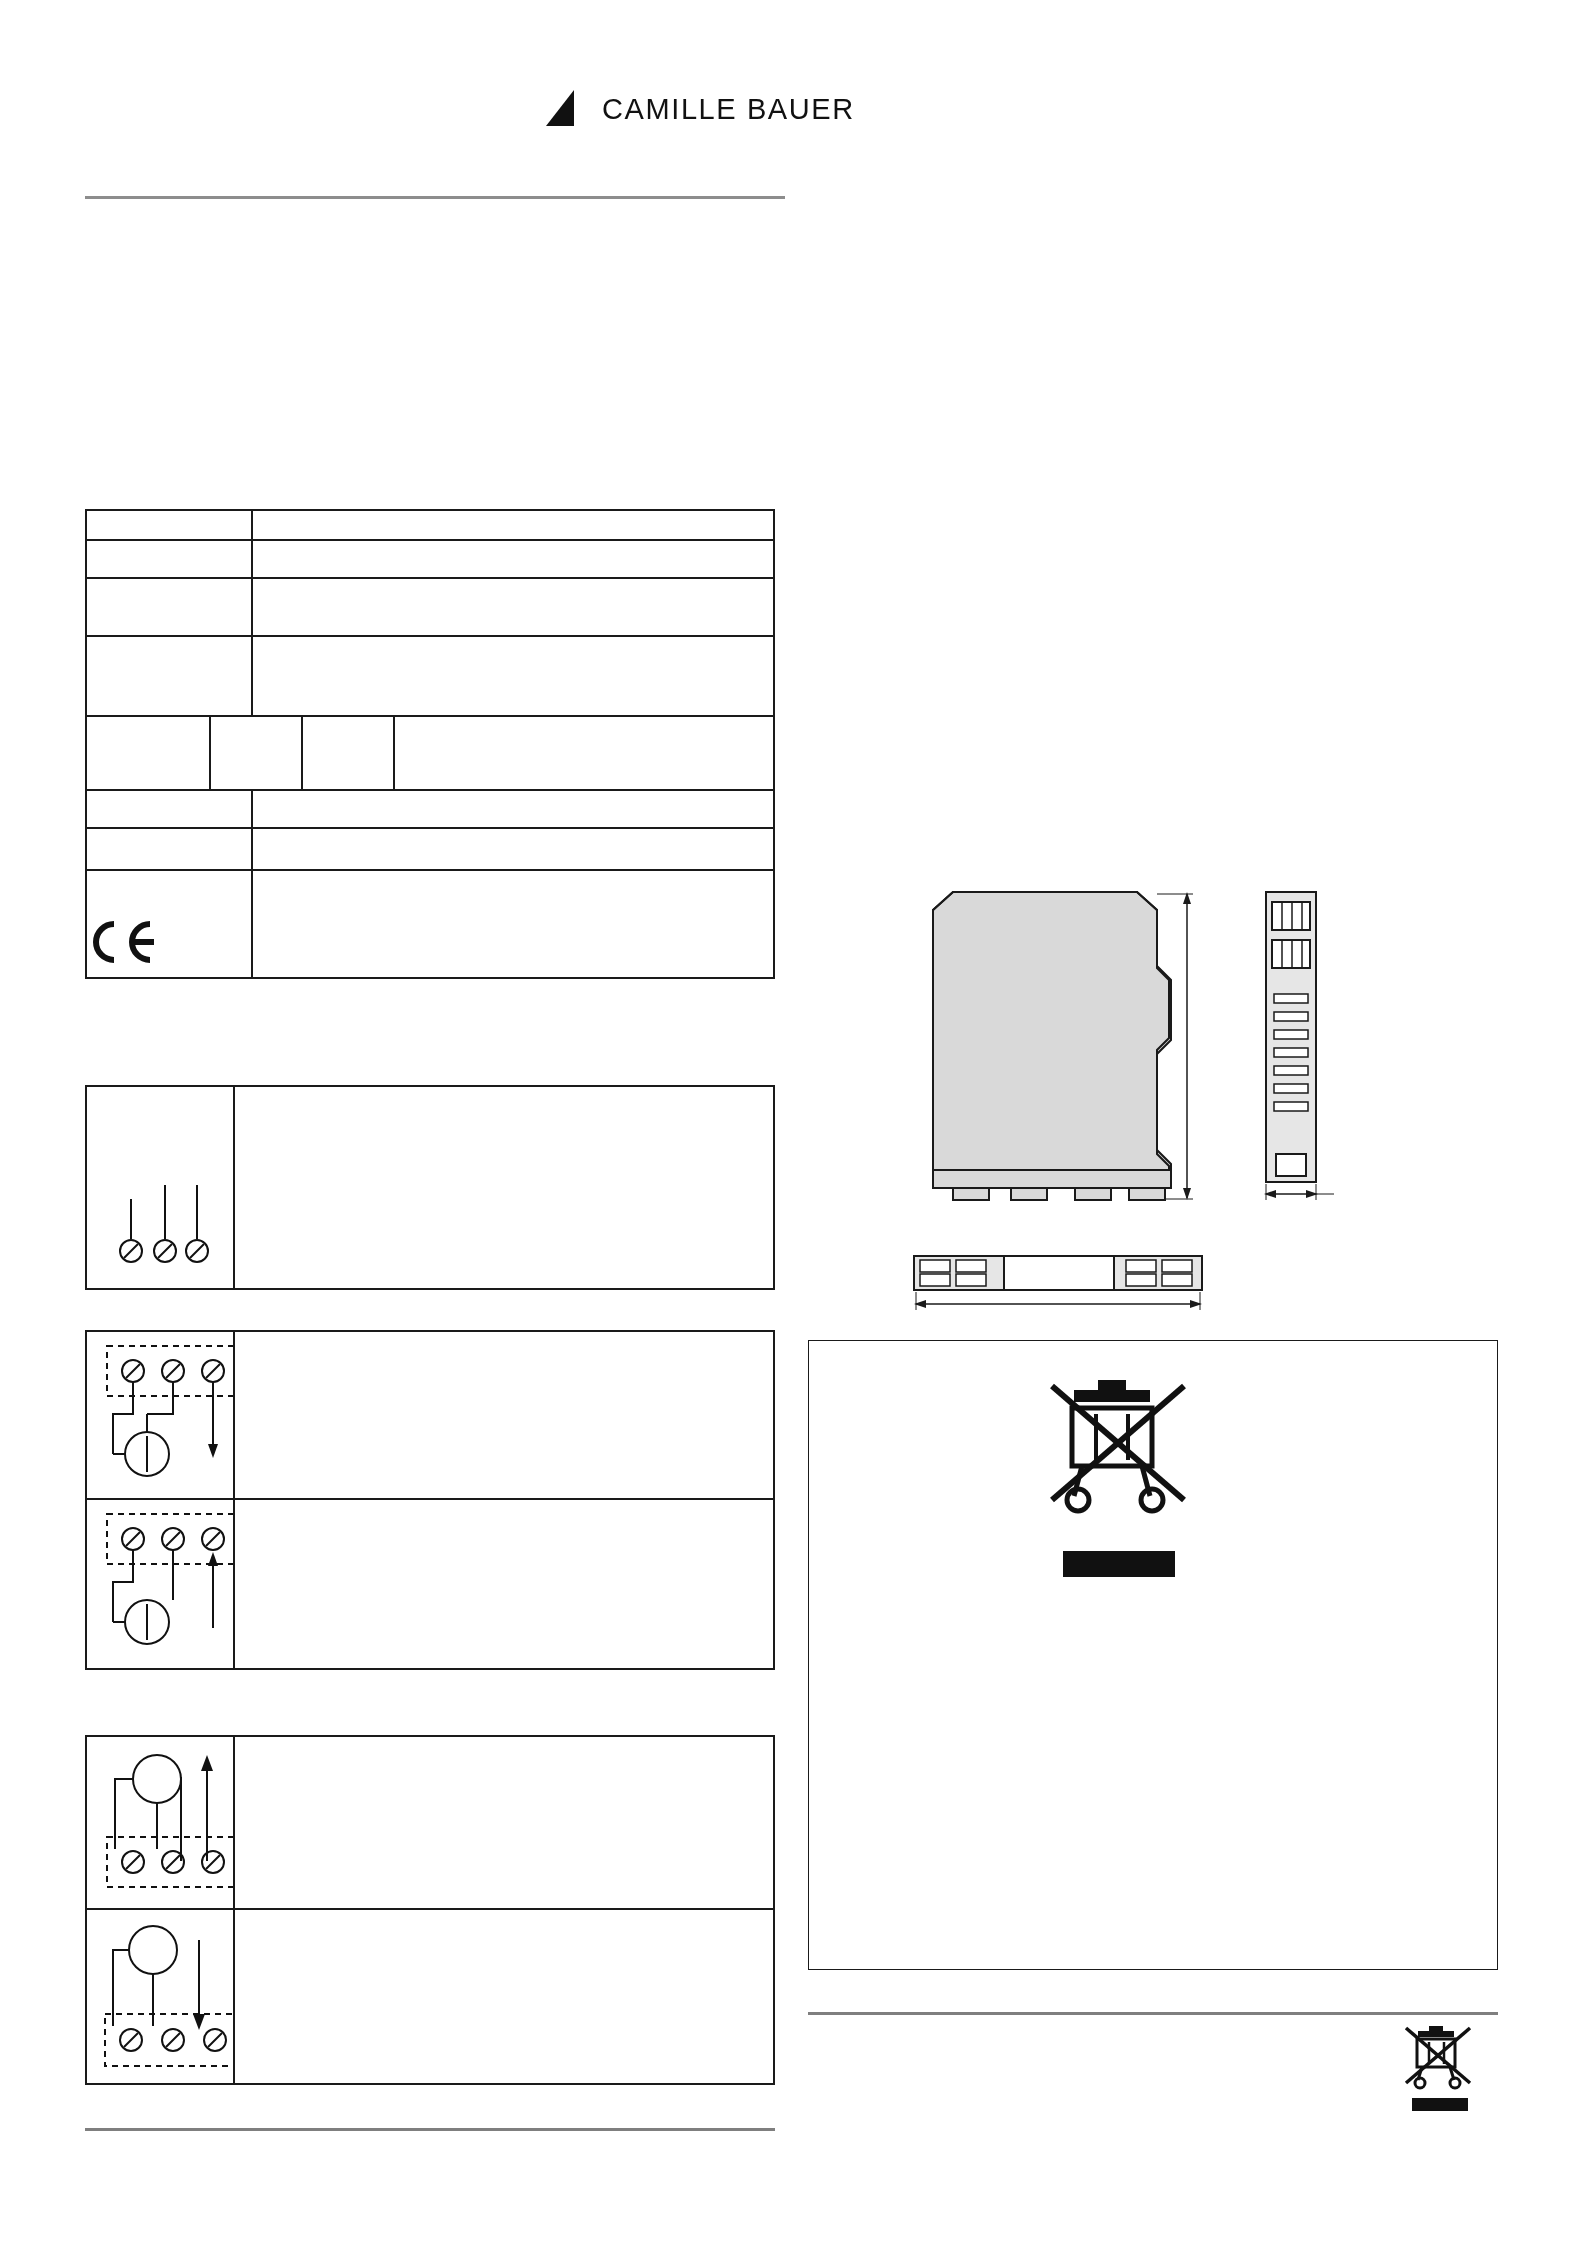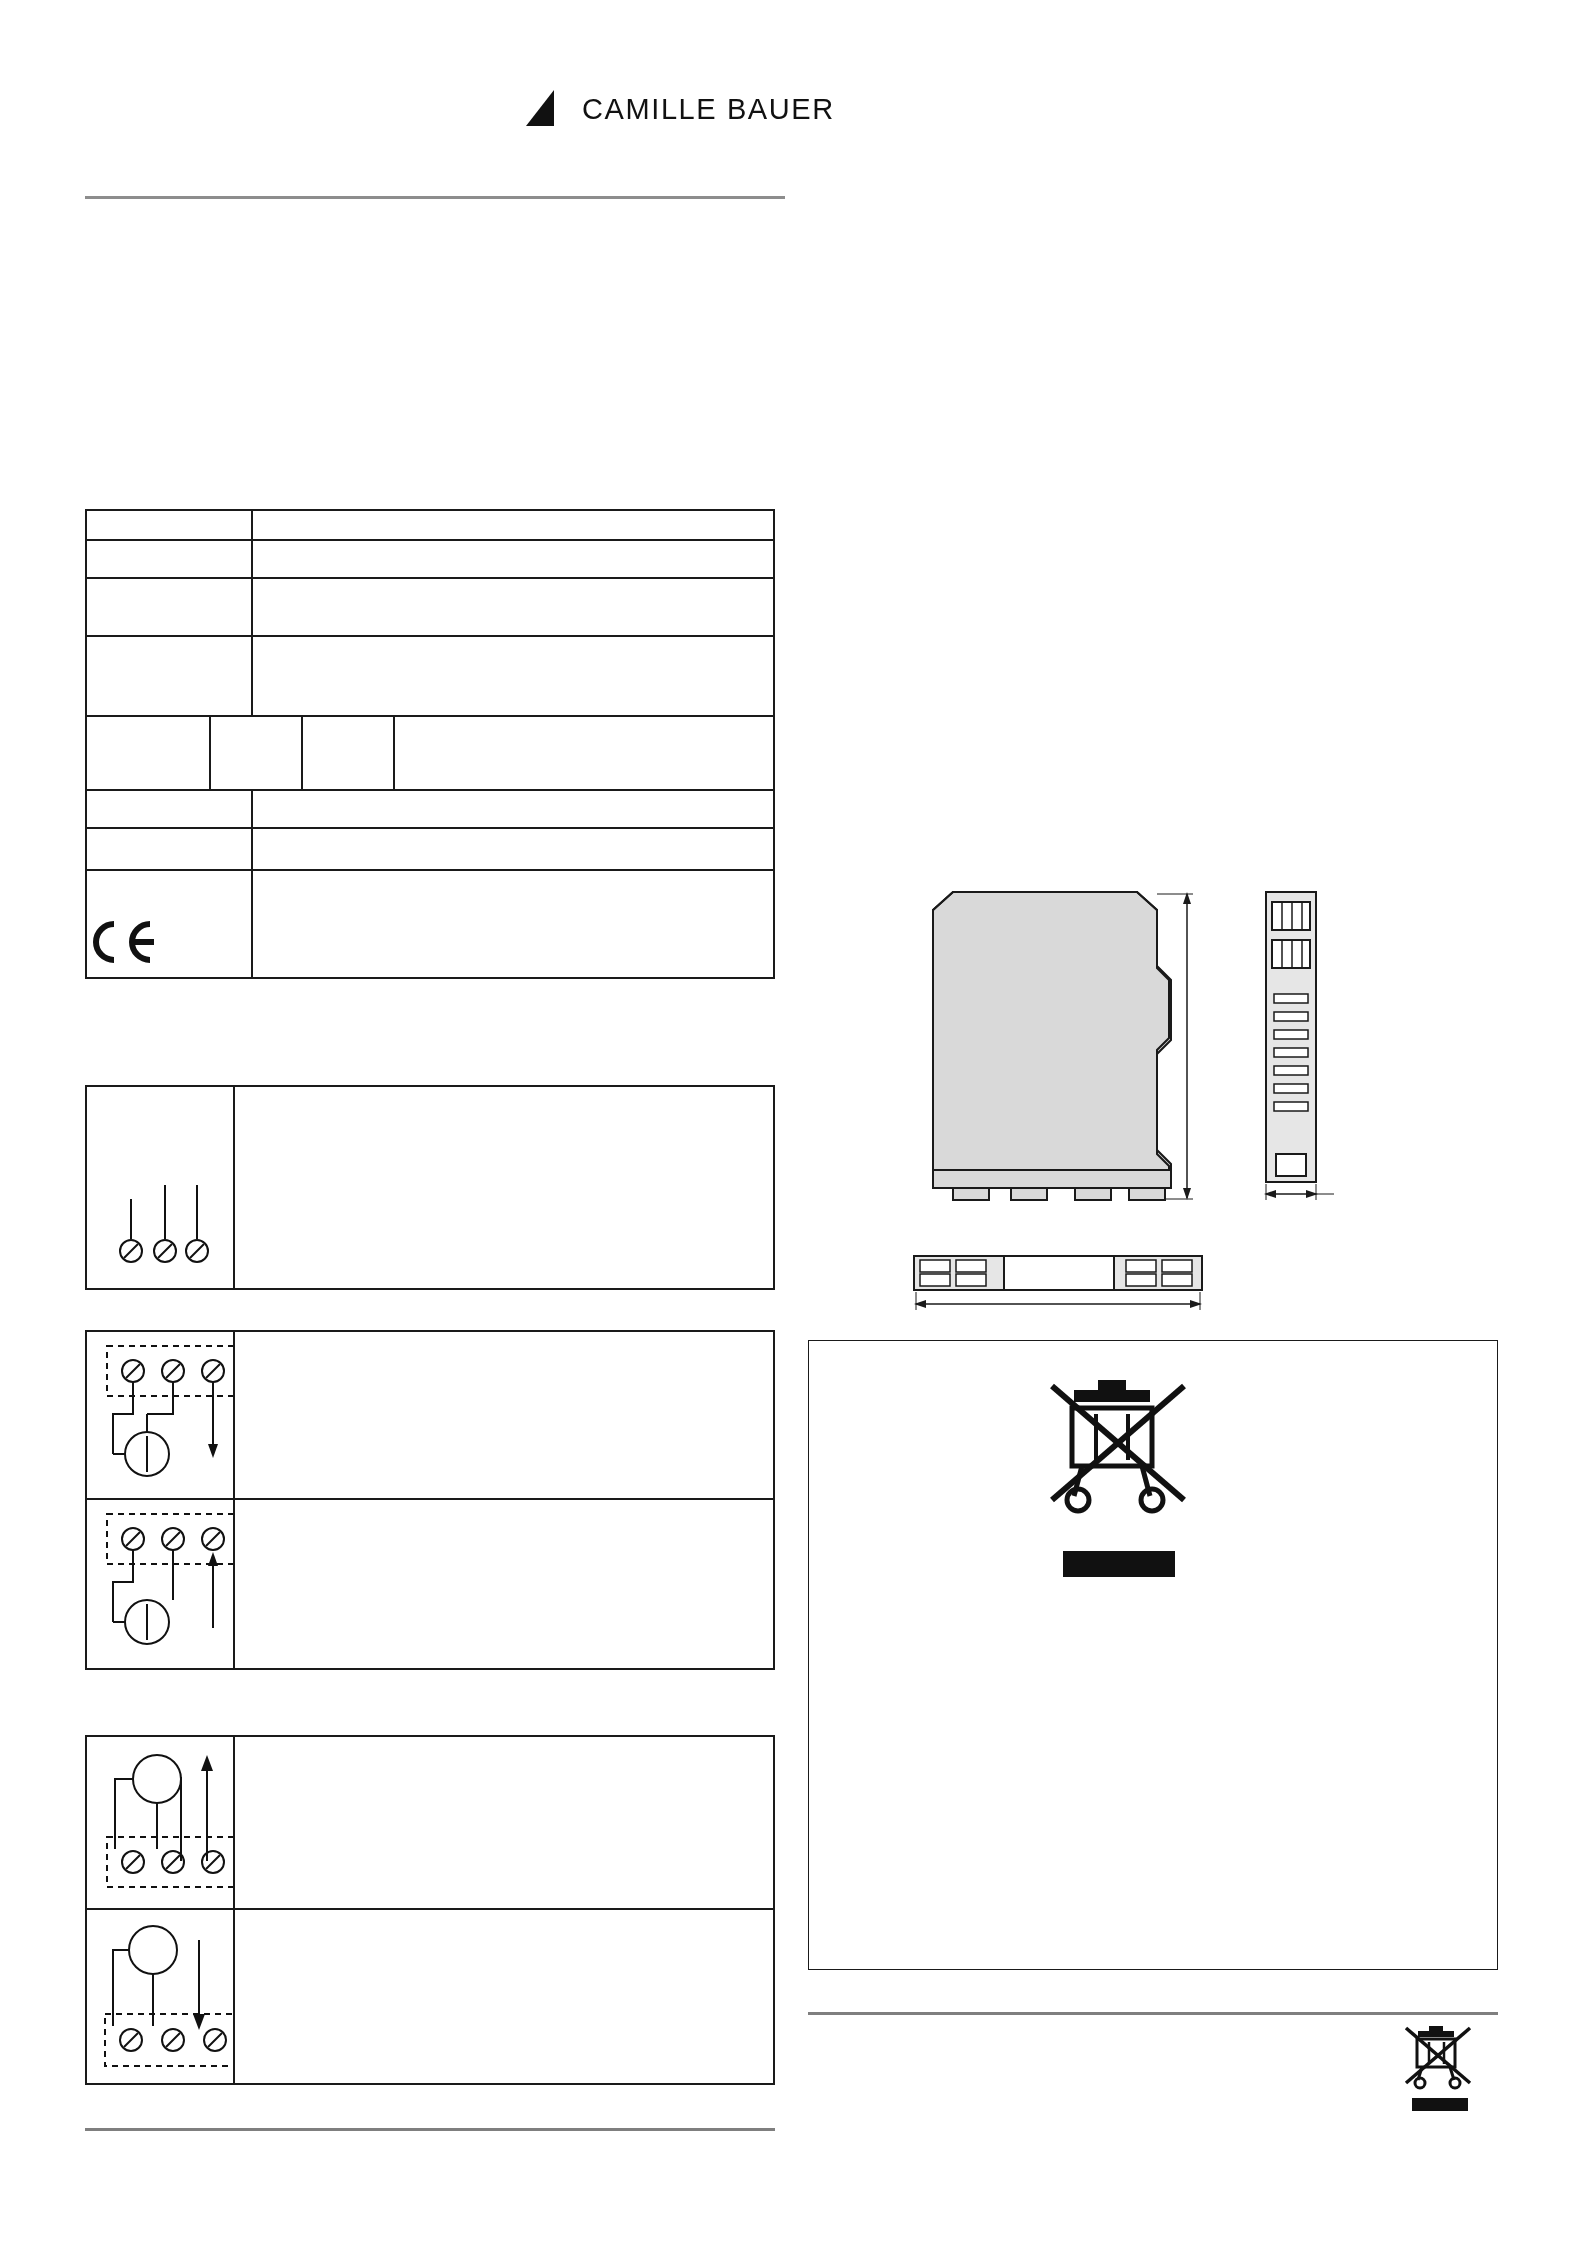--- a/index.html
+++ b/index.html
@@ -19,21 +19,21 @@
   .page {
     position: absolute;
     left: 0; top: 0;
     width: 1587px;
     height: 2245px;
   }
 
   
   .brand {
     position: absolute;
-    left: 524px;
+    left: 544px;
     top: 88px;
     display: flex;
     align-items: center;
     gap: 12px;
   }
   .brand-mark {
     width: 46px;
     height: 42px;
     position: relative;
   }

